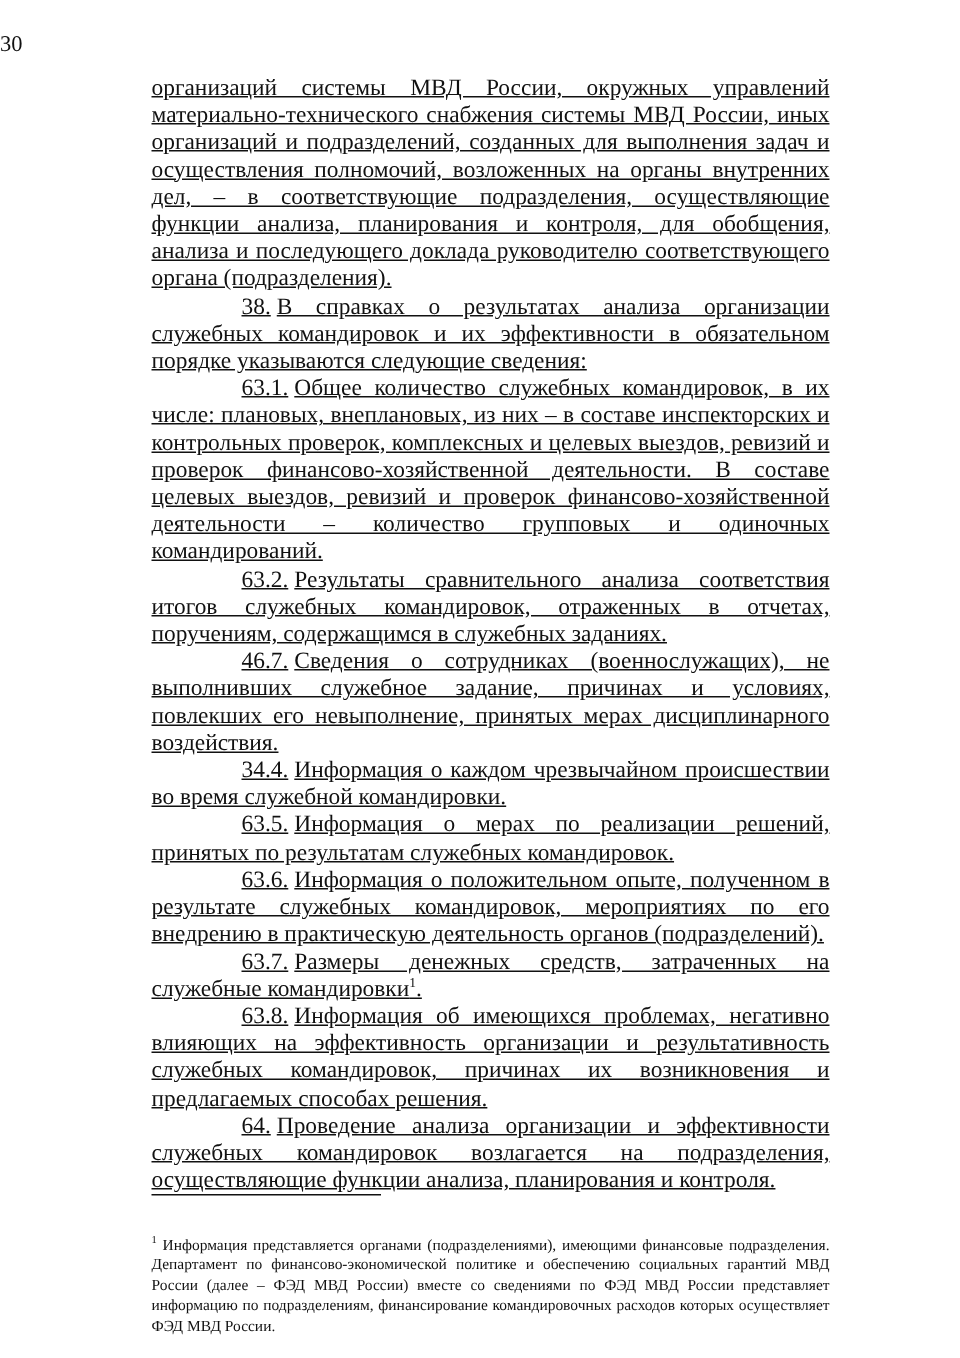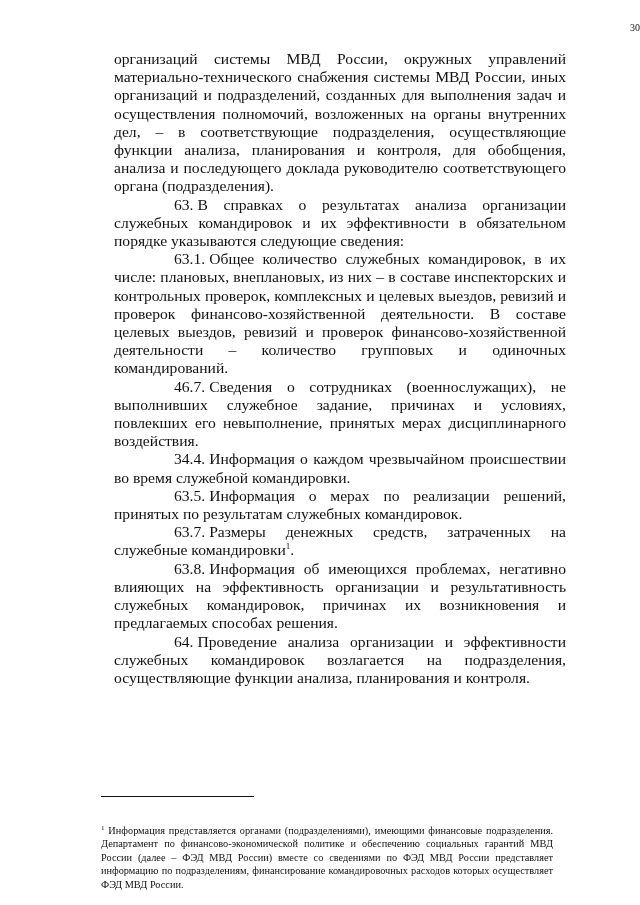--- a/index.html
+++ b/index.html
@@ -4,26 +4,27 @@
 <style>
   html, body { margin: 0; padding: 0; background: #ffffff; }
   body { width: 640px; height: 905px; position: relative; overflow: hidden; }
   .page {
     position: absolute; left: 0; top: 0; width: 640px; height: 905px;
     background: #ffffff; color: #111111;
     font-family: "Liberation Serif", "DejaVu Serif", serif;
   }
   .page-number {
     position: absolute; top: 22px; left: 0; width: 640px;
-    text-align: right; font-size: 10px;
+    text-align: left; font-size: 15px;
   }
   .body-text {
-    position: absolute; left: 114px; top: 50px; width: 452px;
+    position: absolute; left: 101px; top: 50px; width: 452px;
     font-size: 15.6px; line-height: 18.2px;
     text-align: justify;
+    text-decoration: underline;
   }
   .para { margin: 0; text-align: justify; }
   .para.indent { text-indent: 60px; }
   .num { margin-right: 4px; }
   sup.fn { font-size: 9px; line-height: 0; vertical-align: super; }
   .footnote-rule {
     position: absolute; left: 101px; top: 796px; width: 153px;
     border-top: 1px solid #111111; height: 0;
   }
   .footnotes {
@@ -36,33 +37,39 @@
 <body>
 
 <div class="page">
   <div class="page-number">30</div>
 
   <div class="body-text">
     <p class="para">
       <span>организаций системы МВД России, окружных управлений материально-технического снабжения системы МВД России, иных организаций и подразделений, созданных для выполнения задач и осуществления полномочий, возложенных на органы внутренних дел, – в соответствующие подразделения, осуществляющие функции анализа, планирования и контроля, для обобщения, анализа и последующего доклада руководителю соответствующего органа (подразделения).</span>
     </p>
     <p class="para indent">
-      <span class="num">63.</span><span>В справках о результатах анализа организации служебных командировок и их эффективности в обязательном порядке указываются следующие сведения:</span>
+      <span class="num">38.</span><span>В справках о результатах анализа организации служебных командировок и их эффективности в обязательном порядке указываются следующие сведения:</span>
     </p>
     <p class="para indent">
       <span class="num">63.1.</span><span>Общее количество служебных командировок, в их числе: плановых, внеплановых, из них – в составе инспекторских и контрольных проверок, комплексных и целевых выездов, ревизий и проверок финансово-хозяйственной деятельности. В составе целевых выездов, ревизий и проверок финансово-хозяйственной деятельности – количество групповых и одиночных командирований.</span>
+    </p>
+    <p class="para indent">
+      <span class="num">63.2.</span><span>Результаты сравнительного анализа соответствия итогов служебных командировок, отраженных в отчетах, поручениям, содержащимся в служебных заданиях.</span>
     </p>
     <p class="para indent">
       <span class="num">46.7.</span><span>Сведения о сотрудниках (военнослужащих), не выполнивших служебное задание, причинах и условиях, повлекших его невыполнение, принятых мерах дисциплинарного воздействия.</span>
     </p>
     <p class="para indent">
       <span class="num">34.4.</span><span>Информация о каждом чрезвычайном происшествии во время служебной командировки.</span>
     </p>
     <p class="para indent">
       <span class="num">63.5.</span><span>Информация о мерах по реализации решений, принятых по результатам служебных командировок.</span>
+    </p>
+    <p class="para indent">
+      <span class="num">63.6.</span><span>Информация о положительном опыте, полученном в результате служебных командировок, мероприятиях по его внедрению в практическую деятельность органов (подразделений).</span>
     </p>
     <p class="para indent">
       <span class="num">63.7.</span><span>Размеры денежных средств, затраченных на служебные командировки</span><sup class="fn">1</sup><span>.</span>
     </p>
     <p class="para indent">
       <span class="num">63.8.</span><span>Информация об имеющихся проблемах, негативно влияющих на эффективность организации и результативность служебных командировок, причинах их возникновения и предлагаемых способах решения.</span>
     </p>
     <p class="para indent">
       <span class="num">64.</span><span>Проведение анализа организации и эффективности служебных командировок возлагается на подразделения, осуществляющие функции анализа, планирования и контроля.</span>
     </p>

